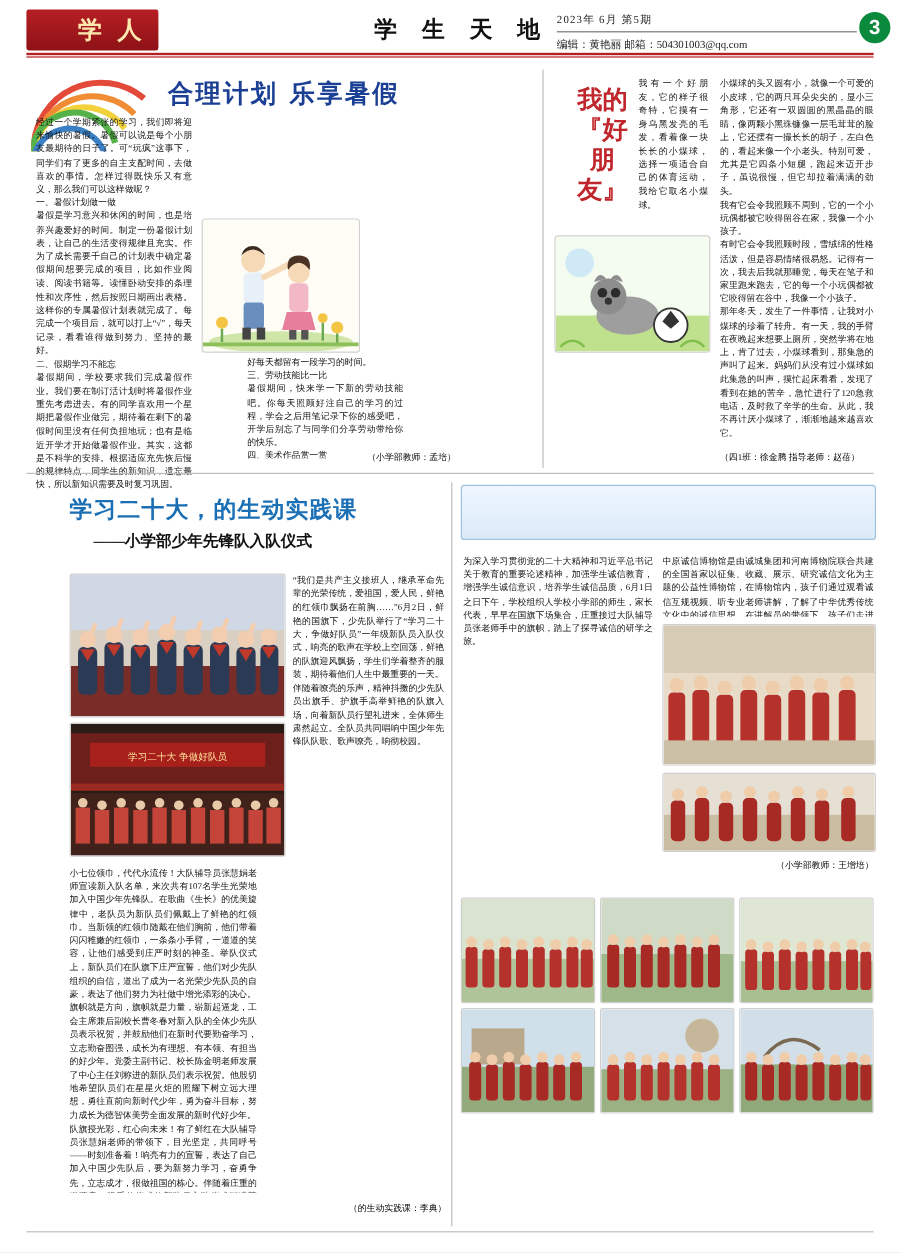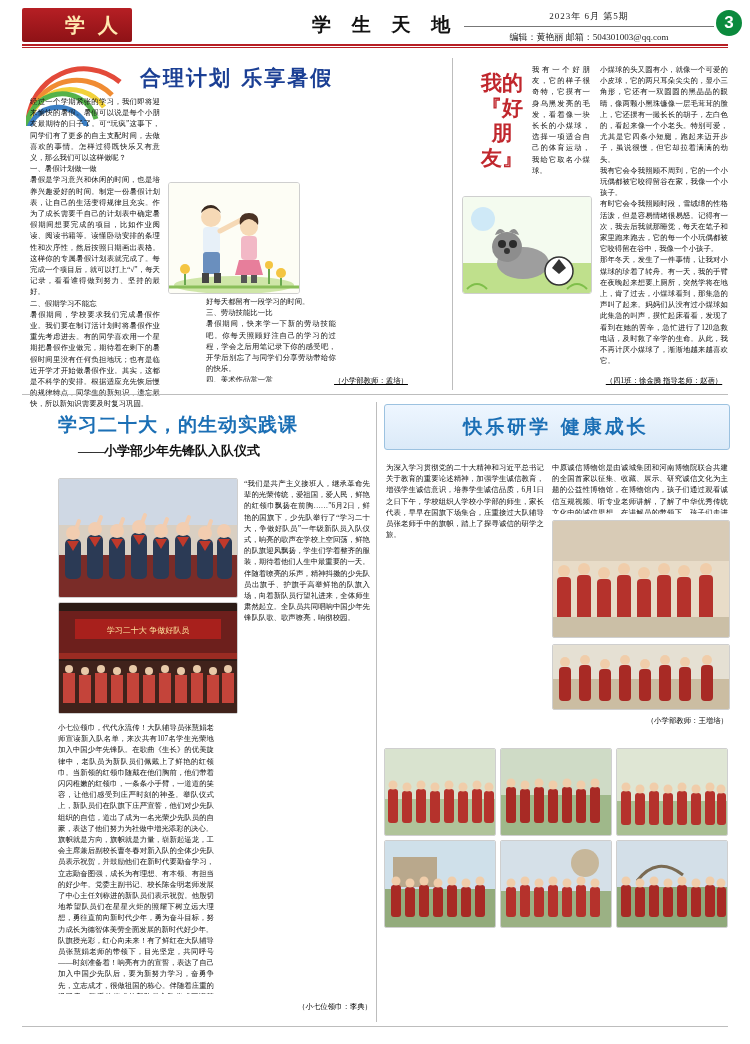--- a/index.html
+++ b/index.html
@@ -12,31 +12,31 @@
   .masthead{position:absolute;left:0;top:0;width:750px;height:50px;}
   .logo-box{position:absolute;left:22px;top:8px;width:110px;height:34px;
     background:linear-gradient(180deg,#b61f24,#8e1216);border-radius:2px;
     display:flex;align-items:center;justify-content:center;}
   .logo-text{color:#ffe9b0;font-size:20px;letter-spacing:3px;font-weight:bold;
     font-family:"DejaVu Serif",serif;margin-left:32px;}
   .mast-rule{position:absolute;left:22px;top:44px;width:706px;height:2px;background:#b61f24;}
   .mast-rule2{position:absolute;left:22px;top:47px;width:706px;height:1px;background:#b61f24;}
   .mast-title{position:absolute;left:300px;top:12px;width:170px;text-align:center;
     font-size:19px;letter-spacing:8px;color:#111;font-weight:bold;}
-  .mast-meta{position:absolute;right:36px;top:8px;width:250px;text-align:center;
+  .mast-meta{position:absolute;right:36px;top:8px;width:250px;text-align:left;
     font-size:9px;color:#222;line-height:16px;}
   .mast-meta .l1{letter-spacing:1px;}
   .mast-meta .l2{border-top:1px solid #777;padding-top:2px;margin-top:2px;letter-spacing:0;}
   .page-num{position:absolute;right:8px;top:10px;width:26px;height:26px;border-radius:50%;
     background:#0b8a3d;color:#fff;font-size:17px;font-weight:bold;display:flex;
     align-items:center;justify-content:center;font-family:"Liberation Sans",sans-serif;}
   
   .col-text{font-size:7.4px;line-height:11.2px;color:#111;text-align:justify;
     font-family:"Liberation Serif",serif;}
-  .sig{font-size:7.4px;text-align:center;margin-top:4px;text-decoration:underline;}
+  .sig{font-size:7.4px;text-align:left;margin-top:4px;}
   .divider-h{position:absolute;background:#bdbdbd;height:1px;}
   .divider-v{position:absolute;background:#bdbdbd;width:1px;}
   
   .a1-title{position:absolute;left:140px;top:64px;font-size:21px;font-weight:bold;
     color:#1b3f94;letter-spacing:2px;font-family:"DejaVu Serif",serif;}
   .rainbow{position:absolute;left:26px;top:62px;width:96px;height:64px;}
   .a1c1{position:absolute;left:30px;top:96px;width:130px;}
   .a1c2{position:absolute;left:168px;top:96px;width:130px;margin-left:38px;}
   .a1c3{position:absolute;left:306px;top:96px;width:130px;}
   .illus1{position:absolute;left:168px;top:182px;width:130px;height:110px;
@@ -278,24 +278,23 @@
     </svg>
   </div>
 
   <div class="col-text a3c1" style="height:232px;overflow:hidden;white-space:pre-wrap">“我们是共产主义接班人，继承革命先辈的光荣传统，爱祖国，爱人民，鲜艳的红领巾飘扬在前胸……”6月2日，鲜艳的国旗下，少先队举行了“学习二十大，争做好队员”一年级新队员入队仪式，响亮的歌声在学校上空回荡，鲜艳的队旗迎风飘扬，学生们学着整齐的服装，期待着他们人生中最重要的一天。
 伴随着嘹亮的乐声，精神抖擞的少先队员出旗手、护旗手高举鲜艳的队旗入场，向着新队员行望礼进来，全体师生肃然起立。全队员共同唱响中国少年先锋队队歌、歌声嘹亮，响彻校园。</div>
   <div class="col-text a3c2" style="height:272px;overflow:hidden;white-space:pre-wrap">小七位领巾，代代永流传！大队辅导员张慧娟老师宣读新入队名单，来次共有107名学生光荣地加入中国少年先锋队。在歌曲《生长》的优美旋律中，老队员为新队员们佩戴上了鲜艳的红领巾。当新领的红领巾随戴在他们胸前，他们带着闪闪稚嫩的红领巾，一条条小手臂，一道道的笑容，让他们感受到庄严时刻的神圣。举队仪式上，新队员们在队旗下庄严宣誓，他们对少先队组织的自信，道出了成为一名光荣少先队员的自豪，表达了他们努力为社做中增光添彩的决心。
 旗帜就是方向，旗帜就是力量，崭新起逼龙，工会主席兼后副校长曹冬春对新入队的全体少先队员表示祝贺，并鼓励他们在新时代要勤奋学习，立志勤奋图强，成长为有理想、有本领、有担当的好少年。党委主副书记、校长陈金明老师发展了中心主任刘称进的新队员们表示祝贺。他殷切地希望队员们在星星火炬的照耀下树立远大理想，勇往直前向新时代少年，勇为奋斗目标，努力成长为德智体美劳全面发展的新时代好少年。
 队旗授光彩，红心向未来！有了鲜红在大队辅导员张慧娟老师的带领下，目光坚定，共同呼号——时刻准备着！响亮有力的宣誓，表达了自己加入中国少先队后，要为新努力学习，奋勇争先，立志成才，很做祖国的栋心。伴随着庄重的温暖音，隆重的仪式的新队员入队仪式圆满落幕。
 新卡市诚城卓人学校通过这次活动，激发了队员的荣誉感和使命感，激励他们勤奋学习，做快乐从队，在党旗的光辉指引下，奋勇前进。争做新时代好队员，以实际行动践行党的二十大精神！</div>
   <div class="col-text a3c3" style="height:272px;overflow:hidden;white-space:pre-wrap"></div>
-  <div class="sig-block" style="left:222px;top:1002px;width:150px;">（小七位领巾：李典）</div>
+  <div class="sig-block" style="left:222px;top:1002px;width:150px;">（的生动实践课：李典）</div>
 
   <div class="a4-head"></div>
-  <div class="a4-title">快乐研学 健康成长</div>
   <div class="col-text a4c1" style="height:268px;overflow:hidden;white-space:pre-wrap">为深入学习贯彻党的二十大精神和习近平总书记关于教育的重要论述精神，加强学生诚信教育，增强学生诚信意识，培养学生诚信品质，6月1日之日下午，学校组织人学校小学部的师生，家长代表，早早在国旗下场集合，庄重接过大队辅导员张老师手中的旗帜，踏上了探寻诚信的研学之旅。</div>
   <div class="col-text a4c2" style="height:52px;overflow:hidden;white-space:pre-wrap">中原诚信博物馆是由诚城集团和河南博物院联合共建的全国首家以征集、收藏、展示、研究诚信文化为主题的公益性博物馆，在博物馆内，孩子们通过观看诚信互规视频、听专业老师讲解，了解了中华优秀传统文化中的诚信思想。在讲解员的带领下，孩子们走进一座诚实之源——品德之柱。在讲解员的带领下，周诚信之源、品德之源、新诚信之道，进一步建立了诚信观念。
 学思结合，研学益趣；孩子们在诚城乐活小镇沐浴阳光绽放，一本一，童鞋蹈、沙比、螺丝…… 游戏丰富，环境优美，孩子们在绿树、浓郁、蓝天、大地间开怀大笑，增强体质，愉悦心灵，畅享童年。
 祥有所思，学而所获，旅有所感，行有所成。此次研学进行使同学们深刻感受到中华文化的博大精深，孩子们在体验中开阔视野，拓展思维，这是一堂“读万卷书，行万里路”的生动实践课，做到“学”是成就那的研学之乐，研学是“知行合一”的珍贵，让快乐常相，行万里路“所到的风景、快乐，使欢获得成长，研学之旅精彩纷呈，任务落之旅，但奋进之旅仍生生不息。</div>
 
   <div class="a4-pic-main frame">
     <svg viewBox="0 0 176 116" width="176" height="116">
       <rect width="176" height="116" fill="#efe6d8"></rect>
       <rect width="176" height="40" fill="#d8cbb6"></rect>
       <rect y="40" width="176" height="76" fill="#e8dcc8"></rect>

